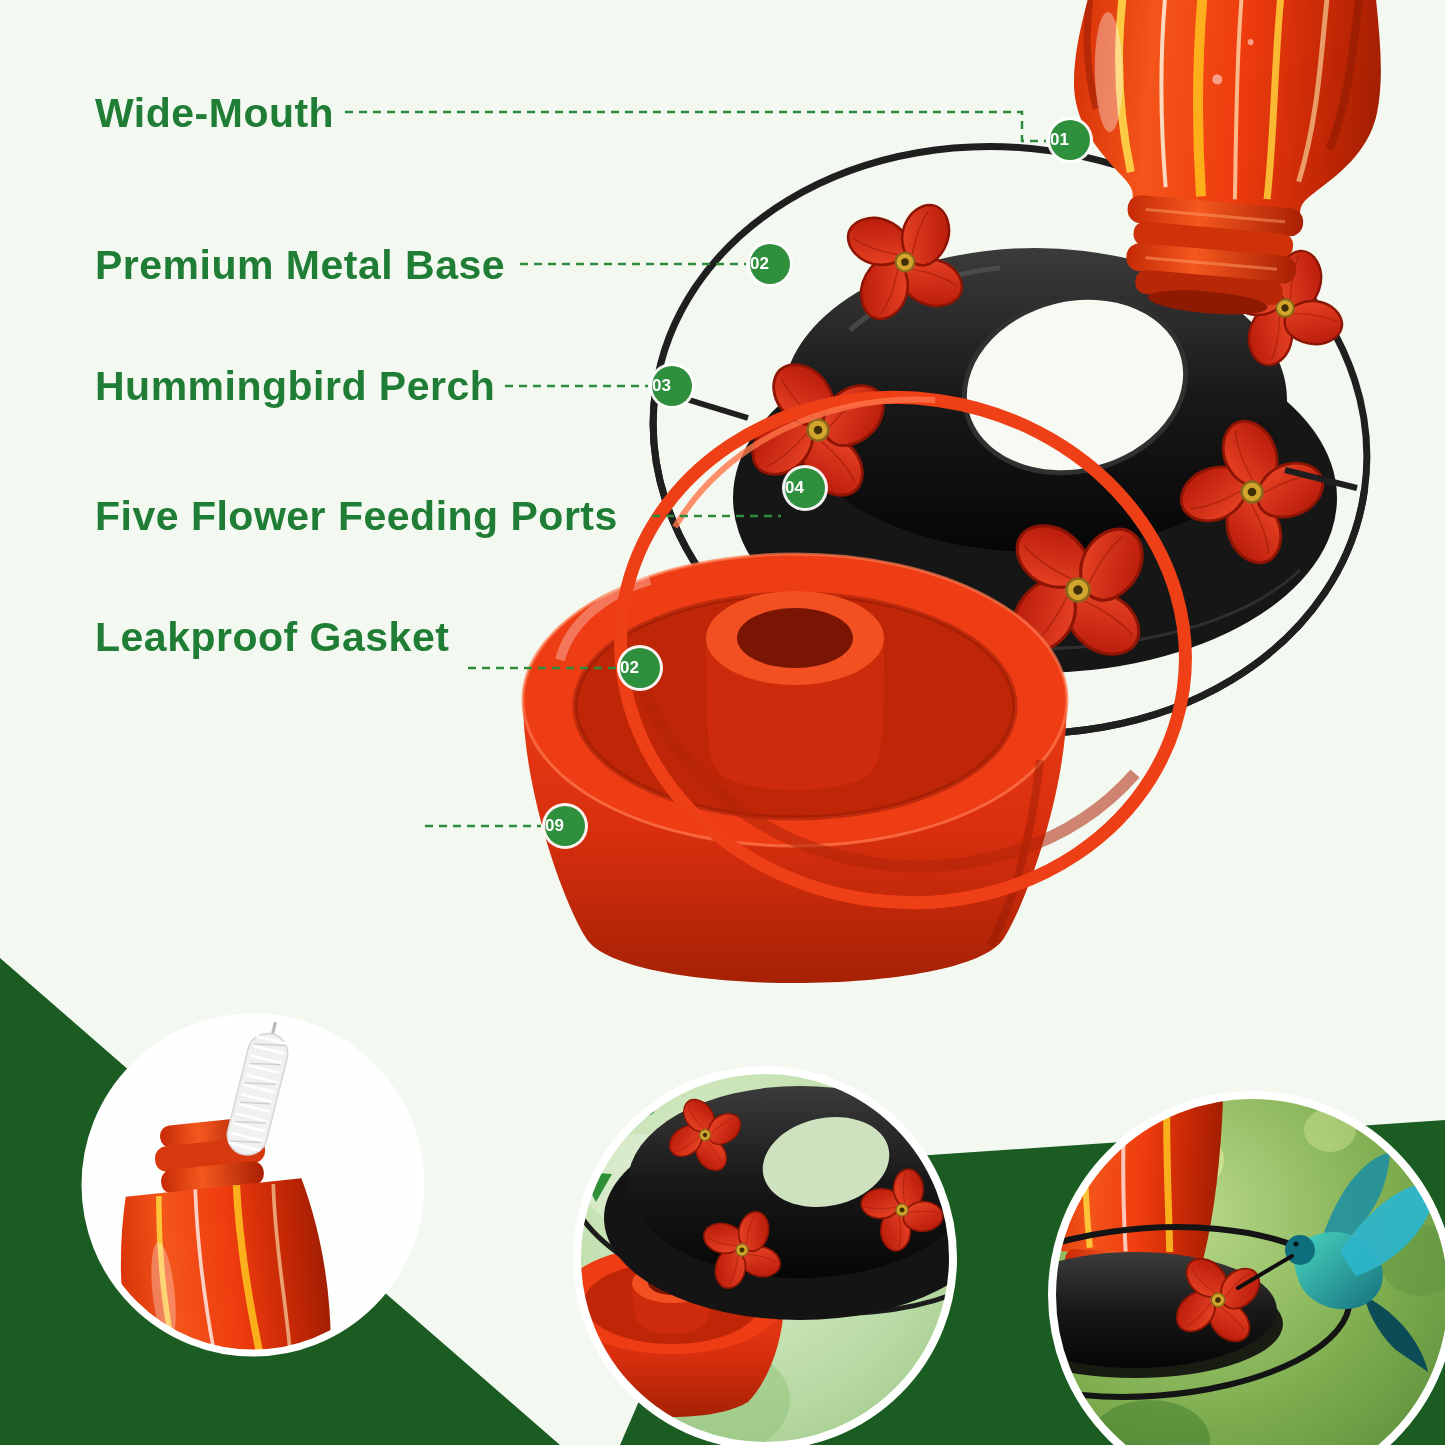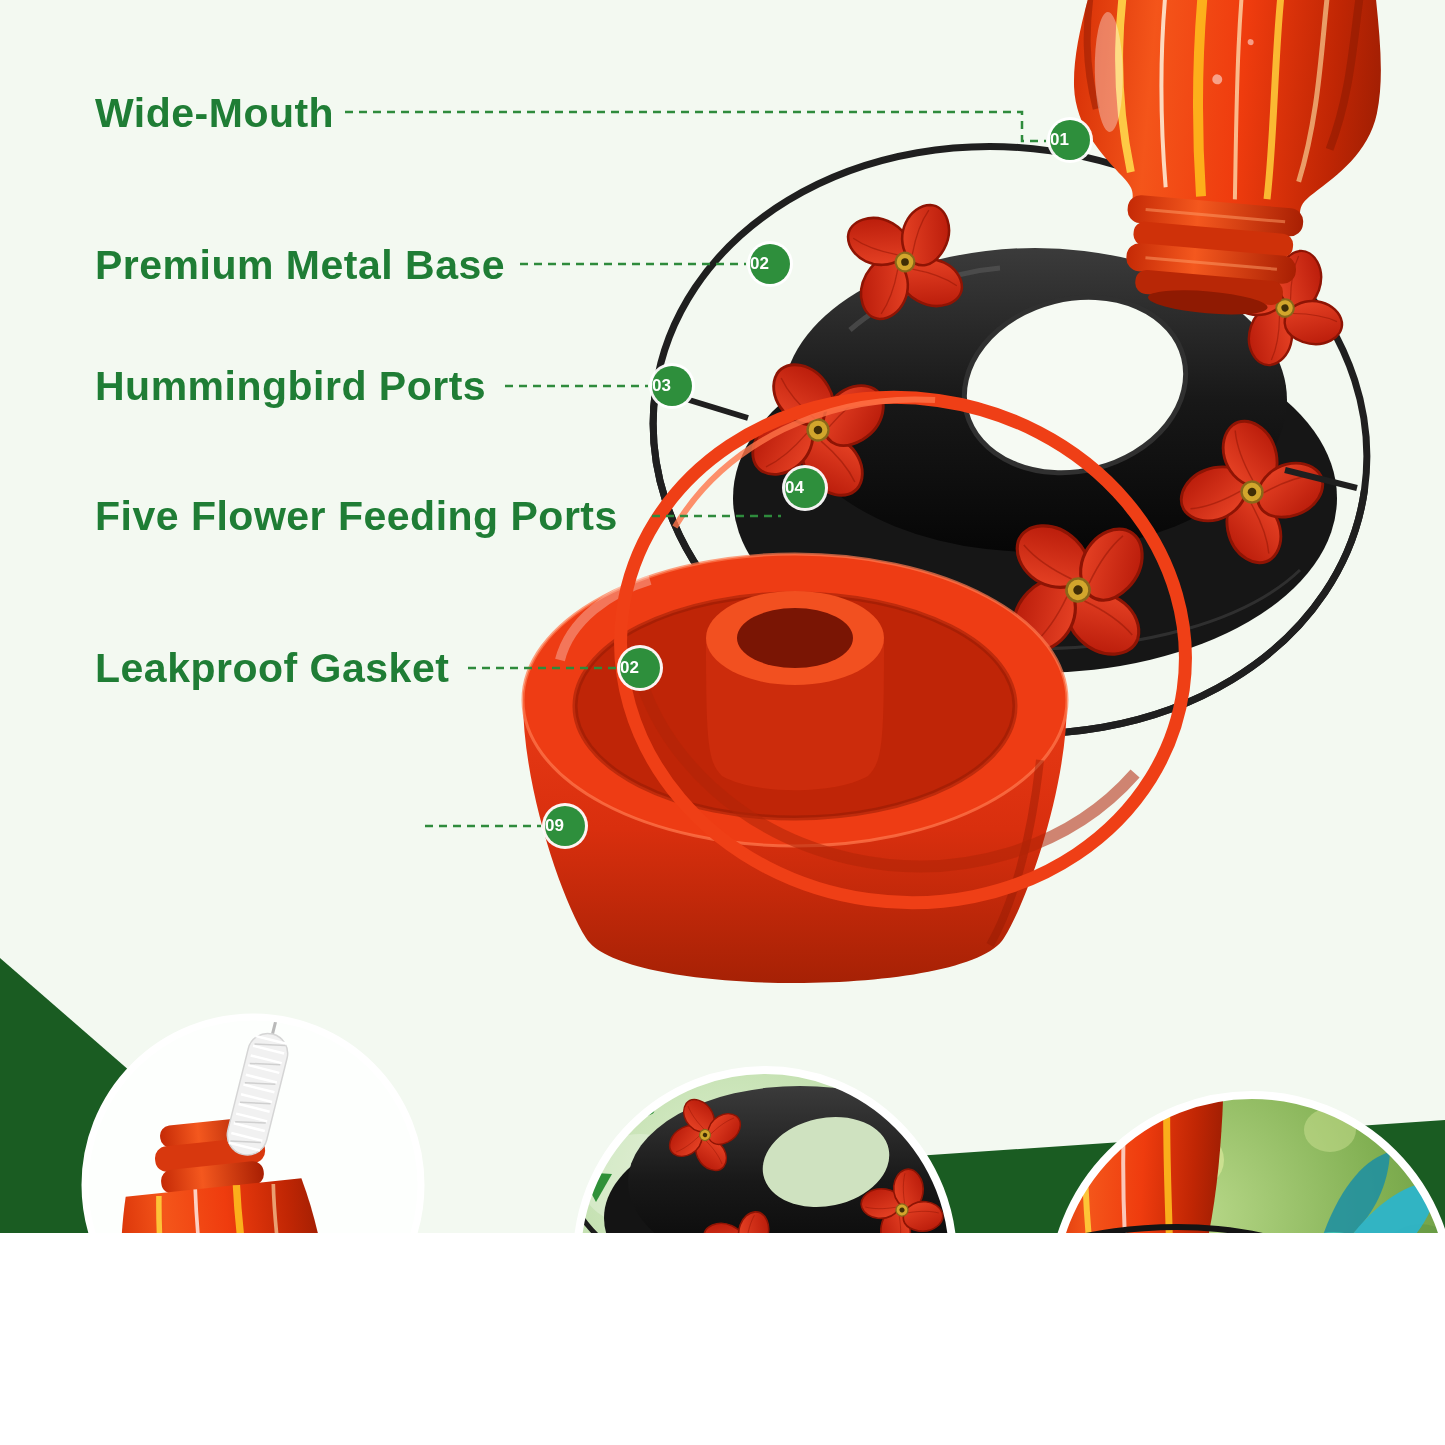--- a/index.html
+++ b/index.html
@@ -1,18 +1,18 @@
 <!DOCTYPE html>
 <html><head>
 <meta charset="utf-8">
 <style>
   *{margin:0;padding:0;box-sizing:border-box}
   html,body{width:1445px;height:1445px;overflow:hidden;background:#fff}
   .stage{
-    position:relative;width:1445px;height:1233px;background:#f3f9f1;
+    position:relative;width:1445px;height:1445px;background:#f3f9f1;
     font-family:"Liberation Sans",sans-serif;user-select:none;overflow:hidden;
   }
   .art,.leaders{position:absolute;left:0;top:0;width:1445px;height:1445px}
   .leaders{pointer-events:none}
   .part-label{
     position:absolute;left:95px;font-size:41px;font-weight:700;line-height:54px;
     color:#1f7d35;letter-spacing:.5px;white-space:nowrap;
   }
   .badge{
     position:absolute;width:40px;height:40px;border-radius:50%;
@@ -306,23 +306,23 @@
     <path class="leader" d="M345,112 H1022 V141 H1046"></path>
     <path class="leader" d="M520,264 H746"></path>
     <path class="leader" d="M505,386 H648"></path>
     <path class="leader" d="M652,516 H781"></path>
     <path class="leader" d="M468,668 H616"></path>
     <path class="leader" d="M425,826 H541"></path>
   </svg>
 
   <div class="part-label" style="top:86px">Wide-Mouth</div>
   <div class="part-label" style="top:238px">Premium Metal Base</div>
-  <div class="part-label" style="top:359px">Hummingbird Ports</div>
+  <div class="part-label" style="top:359px">Hummingbird Perch</div>
   <div class="part-label" style="top:489px">Five Flower Feeding Ports</div>
-  <div class="part-label" style="top:641px">Leakproof Gasket</div>
+  <div class="part-label" style="top:610px">Leakproof Gasket</div>
 
   <div class="badge" style="left:1050px;top:120px">
       <span>01</span>
     </div>
   <div class="badge" style="left:750px;top:244px">
       <span>02</span>
     </div>
   <div class="badge" style="left:652px;top:366px">
       <span>03</span>
     </div>

